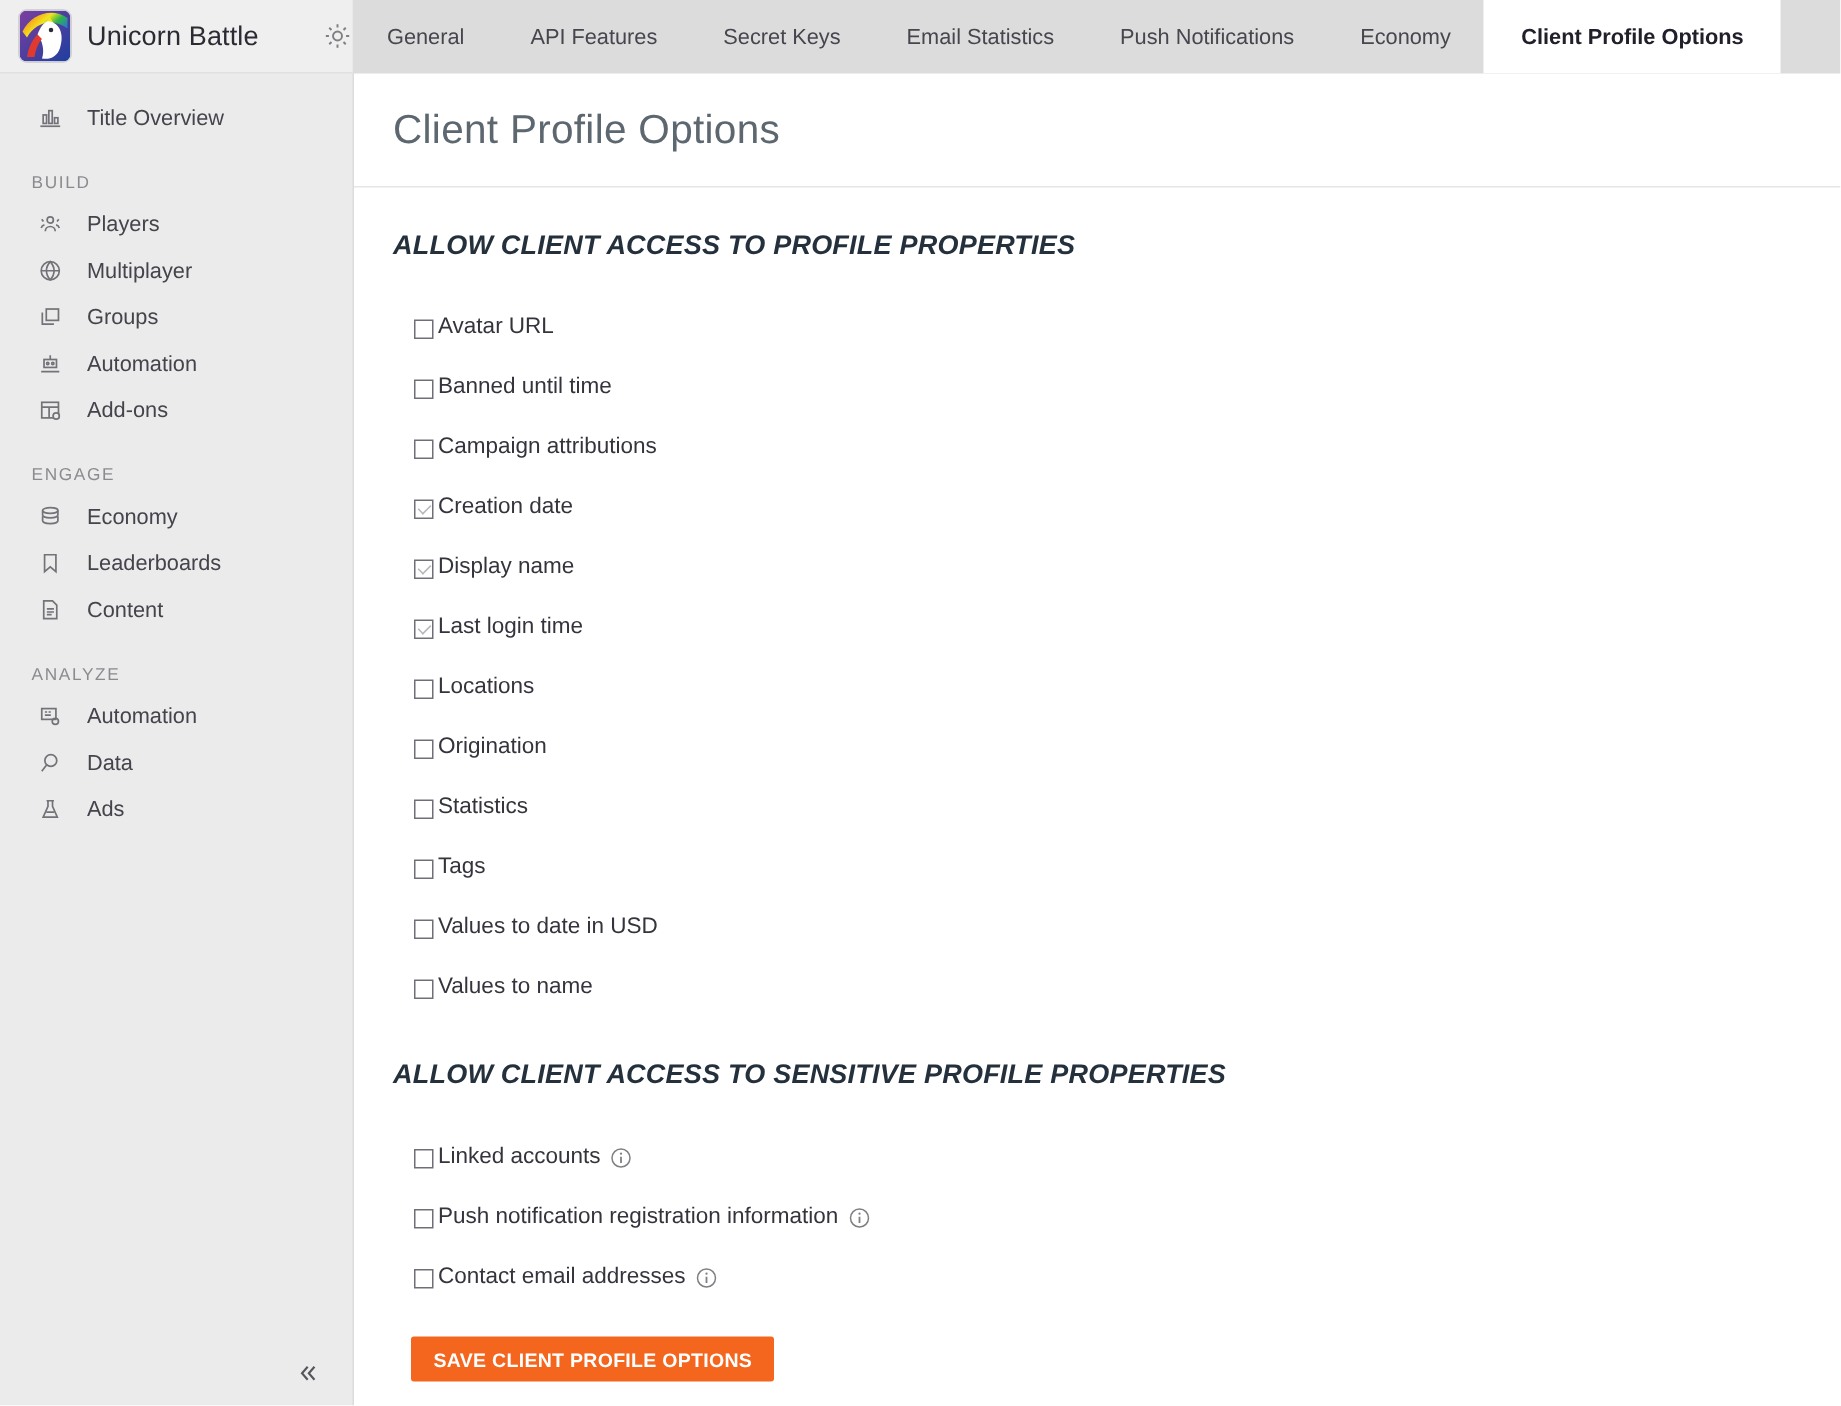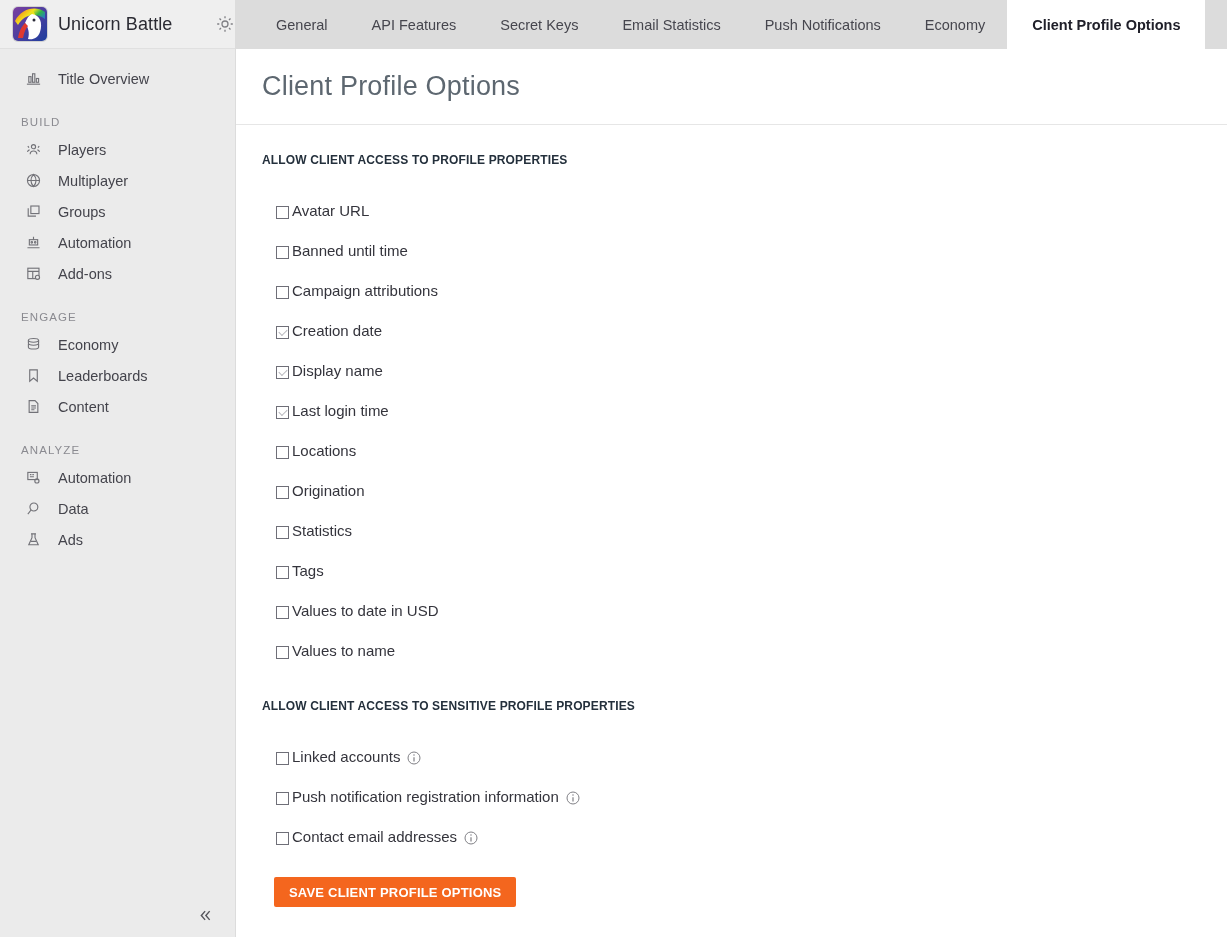--- a/index.html
+++ b/index.html
@@ -66,21 +66,20 @@
     padding-right: 22px; cursor: pointer;
     color: #55555c; font-size: 17px; line-height: 1;
   }
 
   
   #main { flex: 1 1 auto; height: 937px; background: #fff; position: relative; }
 
   .tabbar {
     height: 49px; background: #dcdcdc;
     display: flex; align-items: stretch;
-    padding-left: 18px;
     overflow: hidden;
   }
   .tab {
     display: flex; align-items: center;
     padding: 0 22px; cursor: pointer;
     font-size: 14.5px; color: #46464e;
     white-space: nowrap;
   }
   .tab.active {
     background: #ffffff; color: #20202a;
@@ -92,24 +91,25 @@
     height: 76px; border-bottom: 1px solid #e6e6e6;
     display: flex; align-items: center; padding-left: 26px;
   }
   .page-title {
     font-size: 27px; color: #5d6770; font-weight: normal;
     letter-spacing: .2px; margin: 0;
   }
 
   .content { padding: 28px 0 0 26px; }
   .section-head {
-    font-size: 12px; font-weight: bold;
+    font-size: 18px; font-weight: bold;
     color: #24303c; letter-spacing: .15px;
     text-transform: uppercase;
     margin: 0 0 12px 0;
+    font-style: italic;
   }
   .section-head.second { margin-top: 40px; }
 
   .opt-row {
     height: 40px; display: flex; align-items: flex-end;
     padding-left: 14px; cursor: pointer; width: fit-content;
   }
   .cb {
     width: 13px; height: 13px; flex: 0 0 13px;
     border: 1px solid #6f6f78; background: #fff;

